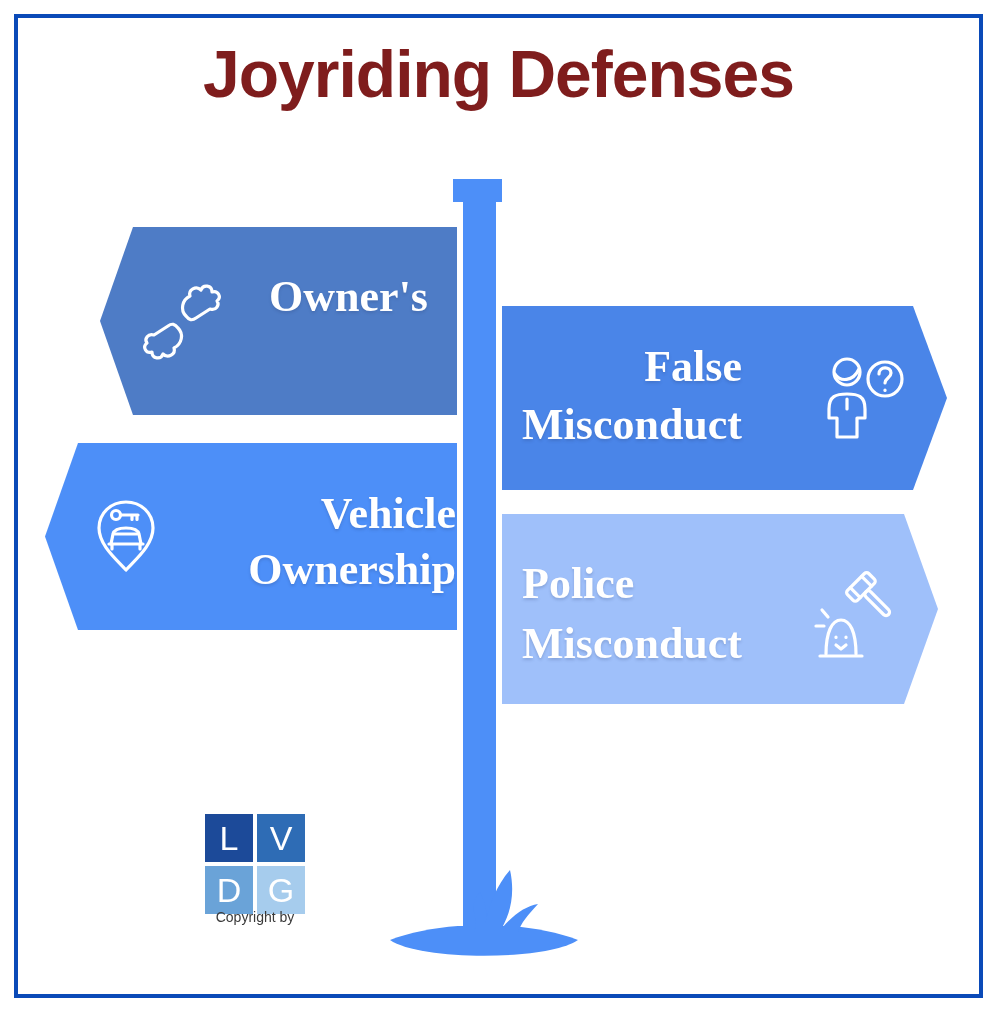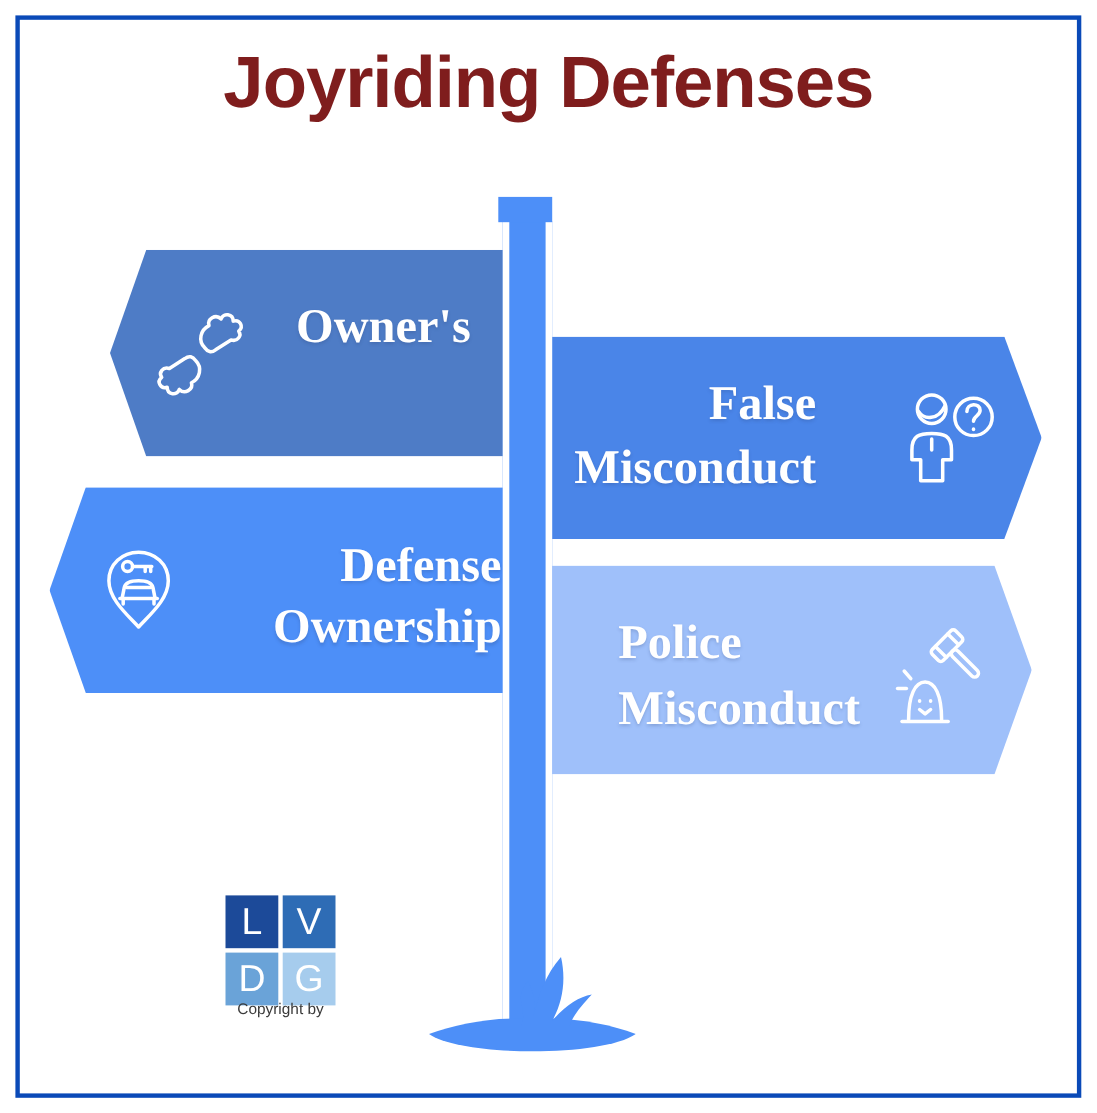--- a/index.html
+++ b/index.html
@@ -13,21 +13,21 @@
   .sign-right{clip-path:polygon(0 0,calc(100% - 34px) 0,100% 50%,calc(100% - 34px) 100%,0 100%);}
   .sign1{left:100px;top:227px;width:361px;height:188px;}
   .sign2{left:499px;top:306px;width:448px;height:184px;}
   .sign3{left:45px;top:443px;width:416px;height:187px;}
   .sign4{left:499px;top:514px;width:439px;height:190px;}
   .sign-text{position:absolute;color:#ffffff;font-weight:700;font-size:44px;line-height:57px;
              text-shadow:0 2px 3px rgba(40,60,110,.22);white-space:nowrap;font-family:Liberation Serif, serif;}
   .sign1 .sign-text{top:41px;right:33px;text-align:right;}
   .sign2 .sign-text{top:32px;left:23px;text-align:right;line-height:58px;}
   .sign3 .sign-text{top:43px;right:5px;text-align:right;line-height:56px;}
-  .sign4 .sign-text{top:40px;left:23px;text-align:left;line-height:60px;margin-left:40px;}
+  .sign4 .sign-text{top:40px;left:23px;text-align:left;line-height:60px;}
   .icon-svg{position:absolute;}
   .pole{position:absolute;left:457px;top:201px;width:45px;height:739px;box-sizing:border-box;
         border-left:6px solid #ffffff;border-right:6px solid #ffffff;z-index:3;}
   .pole-cap{position:absolute;left:453px;top:179px;width:49px;height:23px;z-index:4;}
   .mound{position:absolute;left:390px;top:926px;z-index:4;}
   .tuft{position:absolute;left:462px;top:868px;z-index:5;}
   .logo-grid{position:absolute;left:205px;top:814px;width:100px;height:100px;
              display:grid;grid-template-columns:48px 48px;grid-template-rows:48px 48px;gap:4px;}
   .logo-tile{display:flex;align-items:center;justify-content:center;color:#ffffff;
              font-size:34px;font-weight:400;}
@@ -83,21 +83,21 @@
         <path d="M30,2 C15,2 3,13 3,28 C3,45 20,59 30,70 C40,59 57,45 57,28 C57,13 45,2 30,2 Z"></path>
         <circle cx="20" cy="15" r="4.5"></circle>
         <path d="M24.5,15 L42,15 M36,15 L36,19.5 M41,15 L41,19.5"></path>
         <path d="M15,44 L17,34 C18,30 22,28 30,28 C38,28 42,30 43,34 L45,44"></path>
         <path d="M13,44 L47,44"></path>
         <path d="M19,34 L41,34"></path>
         <path d="M16,44 L16,49 M44,44 L44,49"></path>
       </g>
     </svg>
     <div class="sign-text">
-      <div>Defense</div>
+      <div>Vehicle</div>
       <div>Ownership</div>
     </div>
   </div>
 
   <div class="sign sign-right sign4" style="background-color: rgb(159, 192, 250);">
     <svg class="icon-svg" style="left:313px;top:54px;" width="86" height="94" viewBox="0 0 86 94">
       <g class="stroke-ic" stroke-width="3">
         <path d="M14,86 C14,64 20,52 29,52 C38,52 44,64 44,86"></path>
         <path d="M8,88 L50,88"></path>
         <path d="M24,69 L24,69.4 M34,69 L34,69.4"></path>

